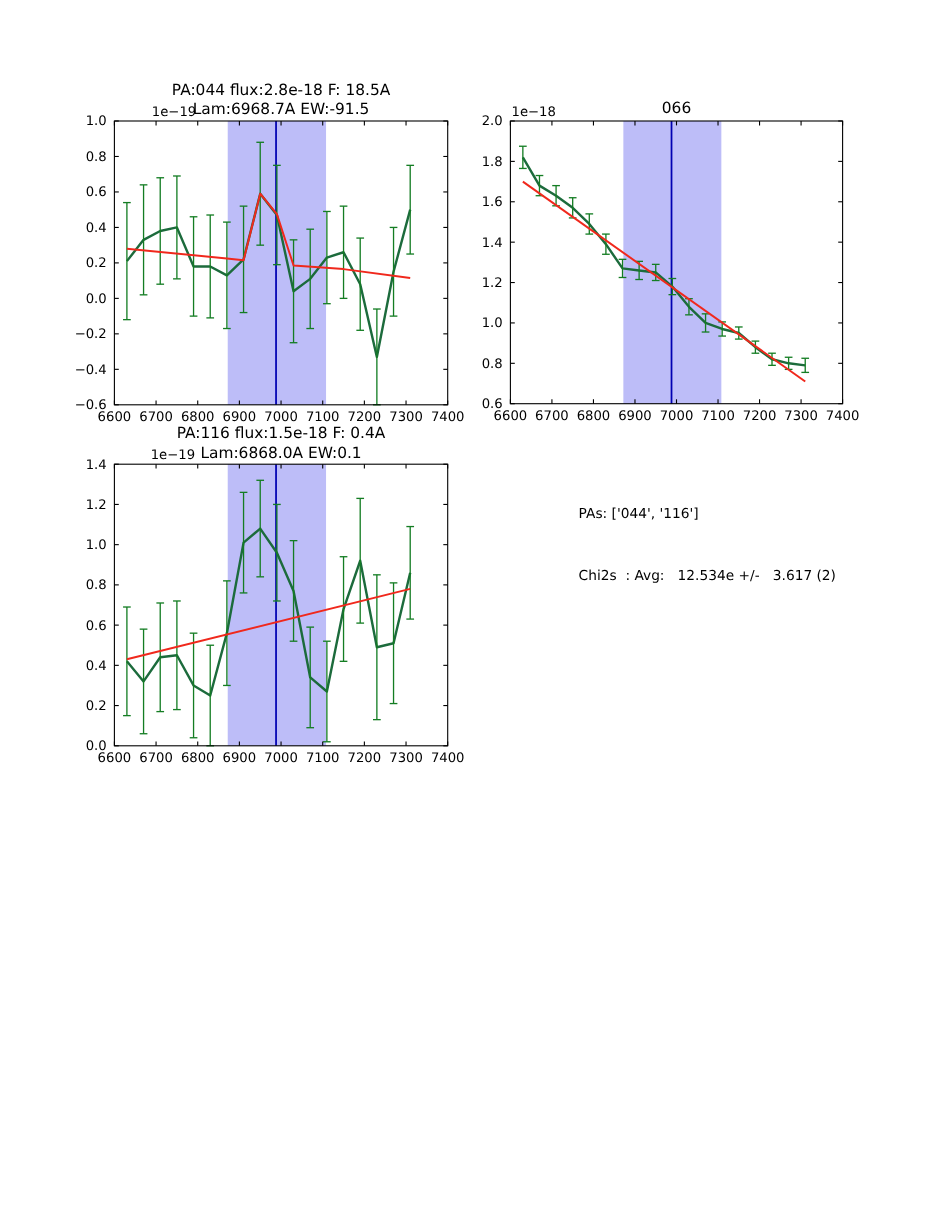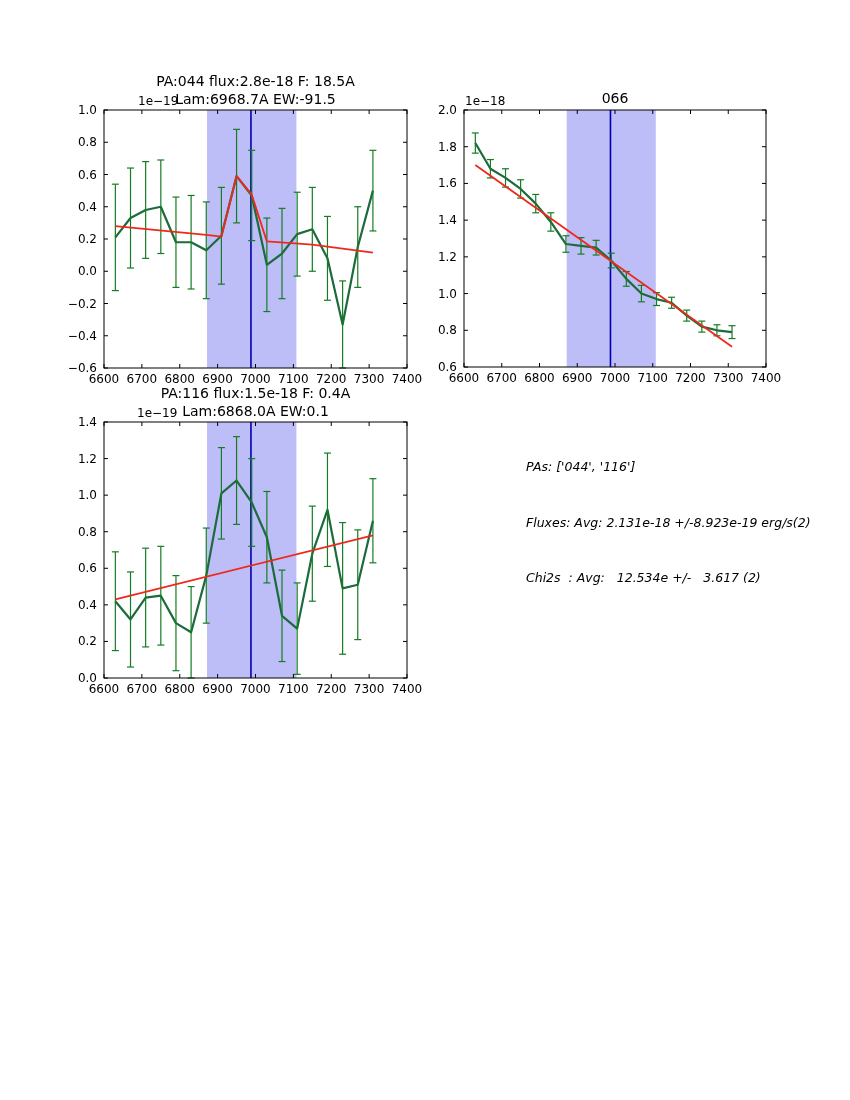--- a/index.html
+++ b/index.html
@@ -5,21 +5,21 @@
   html,body{margin:0;padding:0;background:#fff;}
   #figure{position:relative;width:850px;height:1100px;background:#fff;overflow:hidden;
           font-family:"DejaVu Sans",sans-serif;}
   #plots{position:absolute;left:0;top:0;}
   #plots text{fill:#000000;}
   #plots text.tick{font:12px "DejaVu Sans",sans-serif;}
   #plots text.title{font:14px "DejaVu Sans",sans-serif;}
   #plots text.offset{font:12px "DejaVu Sans",sans-serif;}
   .stats{position:absolute;left:526px;top:424px;color:#000;
          font:12.5px "DejaVu Sans",sans-serif;white-space:pre;}
-  .stats-line{height:25.5px;line-height:25.5px;font-style:italic;}
+  .stats-line{height:25.5px;line-height:25.5px;}
 </style>
 </head>
 <body>
 
 <div id="figure">
   <svg id="plots" width="850" height="1100" xmlns="http://www.w3.org/2000/svg">
       <g>
         <rect x="207.02" y="110" width="89.38499999999996" height="258" fill="#bdbdf8"></rect>
         <line x1="250.95499999999998" x2="250.95499999999998" y1="110" y2="368" stroke="#0000b2" stroke-width="1.6"></line>
         <polyline points="115.3625,237.3875 130.5125,218.0375 145.6625,209.975 160.8125,206.75 175.96249999999998,242.225 191.1125,242.225 206.2625,250.2875 221.41250000000002,235.77499999999998 236.5625,176.1125 251.7125,195.46249999999998 266.86249999999995,264.79999999999995 282.01250000000005,253.51250000000002 297.1625,234.16250000000002 312.3125,229.325 327.4625,258.35 342.61249999999995,324.4625 357.76250000000005,247.0625 372.91249999999997,190.625" fill="none" stroke="#1c6b3c" stroke-width="2.2" stroke-linejoin="round"></polyline>
@@ -470,16 +470,15 @@
         <line x1="104" x2="108" y1="678" y2="678" stroke="#000000"></line>
         <line x1="407" x2="403" y1="678" y2="678" stroke="#000000"></line>
         <text x="97" y="682" text-anchor="end" class="tick">0.0</text>
         <text x="255.5" y="398" text-anchor="middle" class="title">PA:116 flux:1.5e-18 F: 0.4A</text>
         <text x="255.5" y="416" text-anchor="middle" class="title">Lam:6868.0A EW:0.1</text>
         <text x="137" y="417" class="offset">1e−19</text>
       </g>
     </svg>
   <div class="stats">
     <div class="stats-line">PAs: ['044', '116']</div>
-    <div class="stats-line">Fluxes: Avg: 2.131e-18 +/-8.923e-19 erg/s(2)</div>
     <div class="stats-line">Chi2s  : Avg:   12.534e +/-   3.617 (2)</div>
   </div>
 </div>
 
 </body></html>

